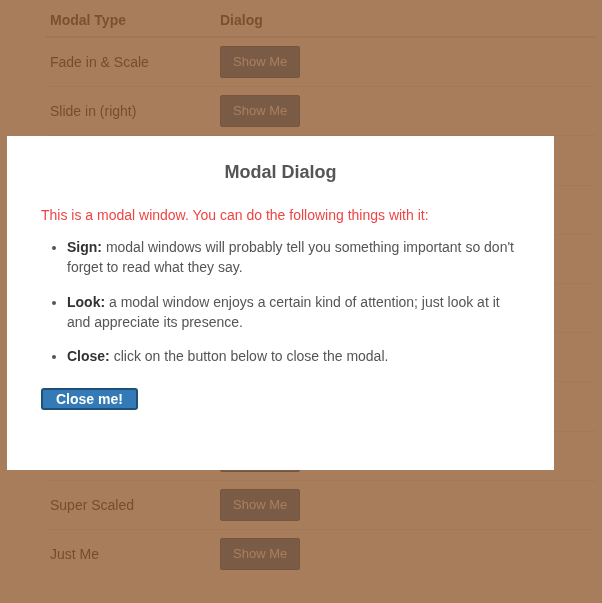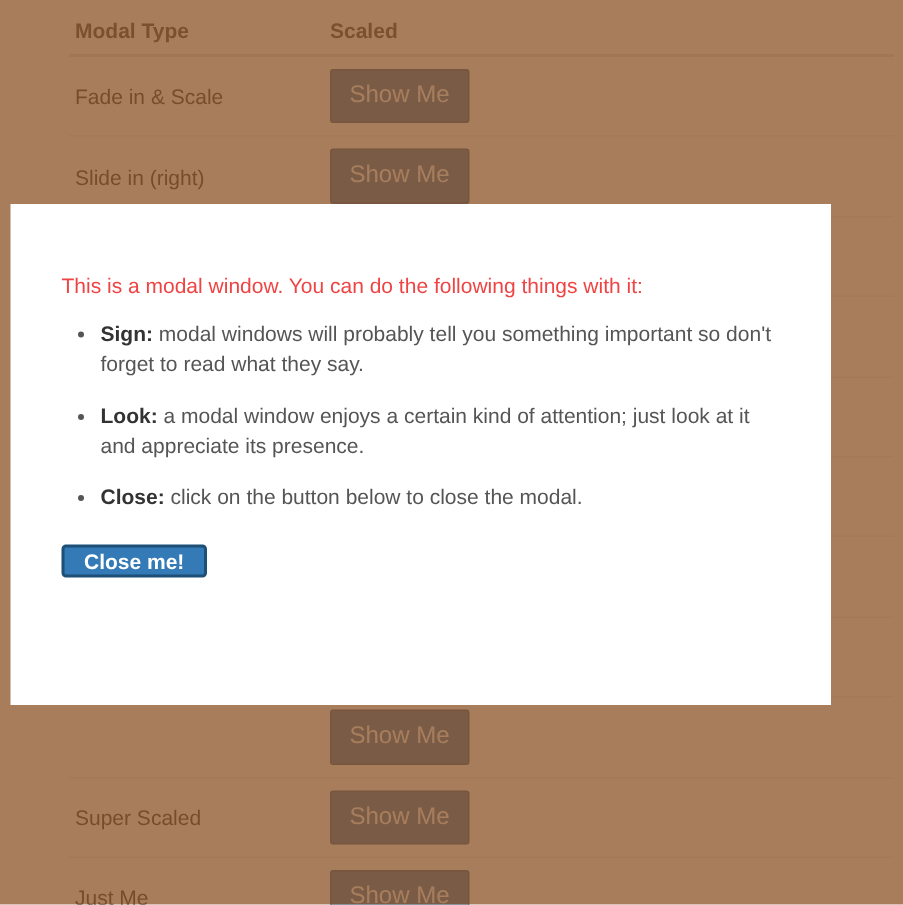--- a/index.html
+++ b/index.html
@@ -42,21 +42,21 @@
   th:first-child { width: 170px; }
   td {
     padding: 8px 8px 8px 4px;
     border-top: 1px solid rgba(0,0,0,0.08);
     vertical-align: middle;
     color: #222;
   }
   .btn {
     display: inline-block;
     padding: 6px 12px;
-    font-size: 16px;
+    font-size: 13px;
     font-weight: 400;
     line-height: 1.4;
     color: #fff;
     background-color: #2b669a;
     border: 1px solid #204d74;
     border-radius: 2px;
     cursor: pointer;
     user-select: none;
   }
   .btn-show { min-width: 70px; text-align: center; }
@@ -106,21 +106,21 @@
 </head>
 <body>
 
 <div class="page">
 
   <div class="table-wrap">
     <table>
       <thead>
         <tr>
           <th>Modal Type</th>
-          <th>Scaled</th>
+          <th>Dialog</th>
         </tr>
       </thead>
       <tbody id="rows">
           <tr>
             <td>Fade in &amp; Scale</td>
             <td><span class="btn btn-show">Show Me</span></td>
           </tr>
           <tr>
             <td>Slide in (right)</td>
             <td><span class="btn btn-show">Show Me</span></td>
@@ -161,20 +161,21 @@
             <td>Just Me</td>
             <td><span class="btn btn-show">Show Me</span></td>
           </tr>
         </tbody>
     </table>
   </div>
 
   <div class="overlay"></div>
 
   <div class="modal">
+    <h3>Modal Dialog</h3>
     <p class="lead">This is a modal window. You can do the following things with it:</p>
     <ul id="bullets">
         <li><strong>Sign:</strong><span> modal windows will probably tell you something important so don't forget to read what they say.</span></li>
         <li><strong>Look:</strong><span> a modal window enjoys a certain kind of attention; just look at it and appreciate its presence.</span></li>
         <li><strong>Close:</strong><span> click on the button below to close the modal.</span></li>
       </ul>
     <span class="btn-close">Close me!</span>
   </div>
 
 </div>

